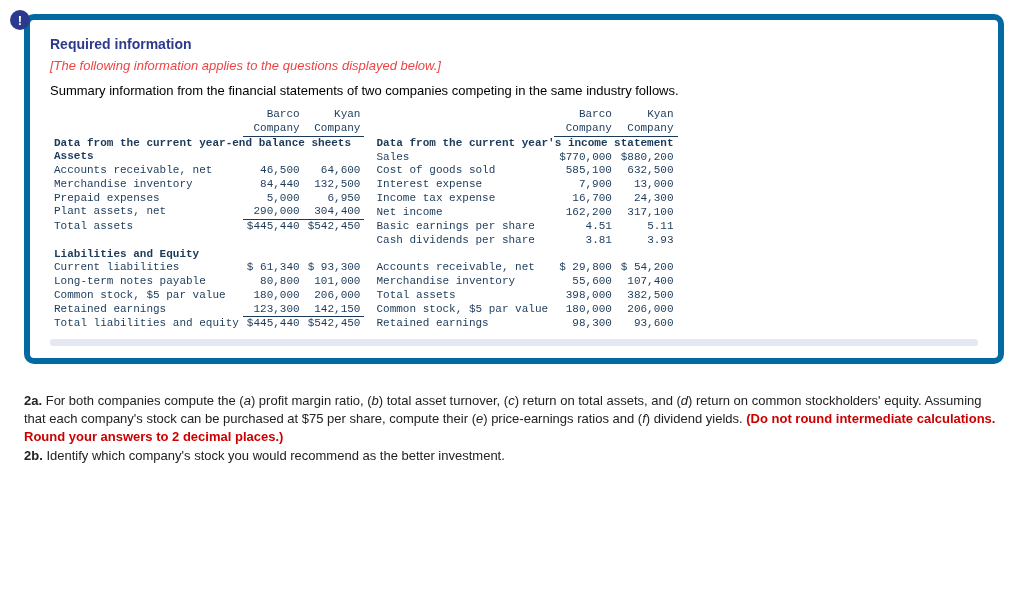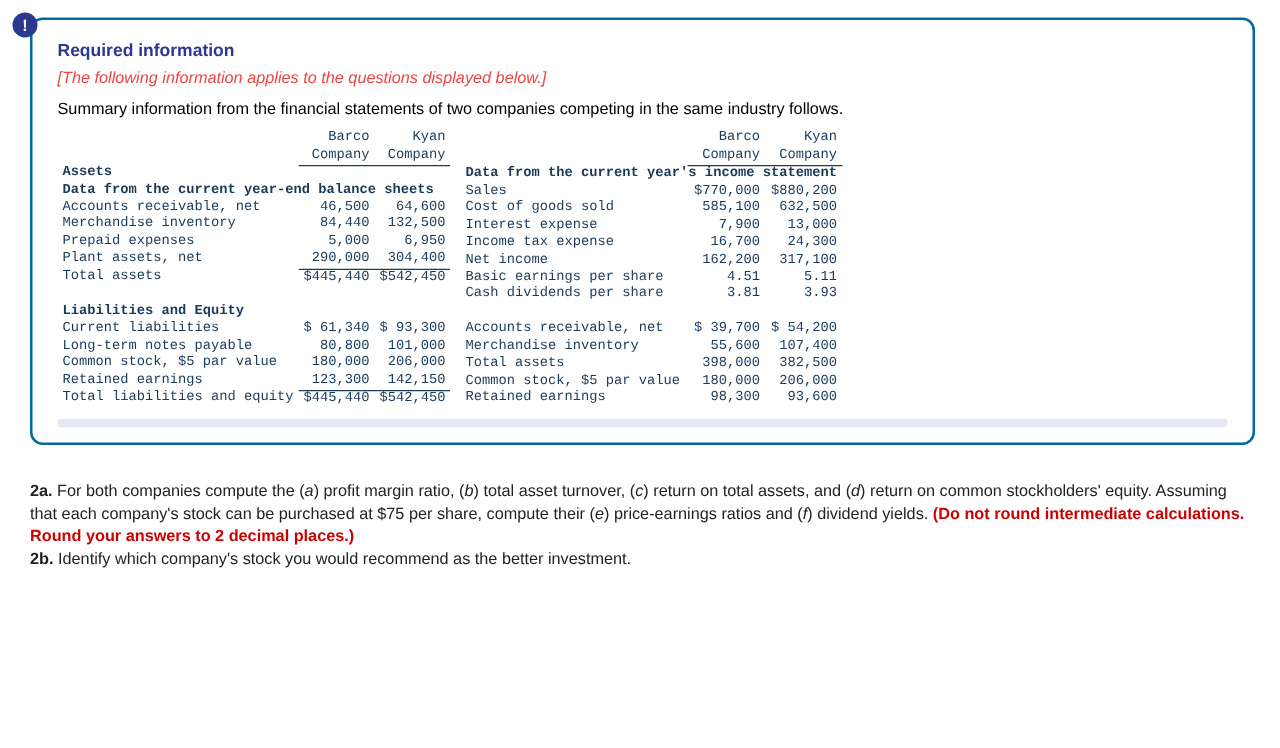--- a/index.html
+++ b/index.html
@@ -19,21 +19,21 @@
     display: flex;
     align-items: center;
     justify-content: center;
     font-weight: bold;
     font-size: 13px;
     position: absolute;
     left: 10px;
     top: 10px;
   }
   .panel {
-    border: 2px solid #0369a1;
+    border: 6px solid #0369a1;
     border-radius: 10px;
     margin-left: 20px;
     margin-top: 10px;
     padding: 16px 20px 12px 20px;
   }
   .req {
     color: #2b3a8f;
     font-weight: bold;
     font-size: 14px;
     margin-bottom: 6px;
@@ -95,26 +95,26 @@
         <td></td>
         <td class="num">Barco</td>
         <td class="num">Kyan</td>
       </tr>
       <tr class="hdr">
         <td></td>
         <td class="num uline">Company</td>
         <td class="num uline">Company</td>
       </tr>
       <tr>
+            <td class="bold" colspan="3">Data from the current year-end balance sheets</td>
+          </tr>
+      <tr>
             <td class="bold">Assets</td>
             <td></td>
             <td></td>
-          </tr>
-      <tr>
-            <td class="bold" colspan="3">Data from the current year-end balance sheets</td>
           </tr>
       <tr>
             <td>Accounts receivable, net</td>
             <td class="num">46,500</td>
             <td class="num">64,600</td>
           </tr>
       <tr>
             <td>Merchandise inventory</td>
             <td class="num">84,440</td>
             <td class="num">132,500</td>
@@ -222,21 +222,21 @@
             <td class="num">3.81</td>
             <td class="num">3.93</td>
           </tr>
       <tr>
             <td>&nbsp;</td>
             <td></td>
             <td></td>
           </tr>
       <tr>
             <td>Accounts receivable, net</td>
-            <td class="num">$ 39,700</td>
+            <td class="num">$ 29,800</td>
             <td class="num">$ 54,200</td>
           </tr>
       <tr>
             <td>Merchandise inventory</td>
             <td class="num">55,600</td>
             <td class="num">107,400</td>
           </tr>
       <tr>
             <td>Total assets</td>
             <td class="num">398,000</td>

